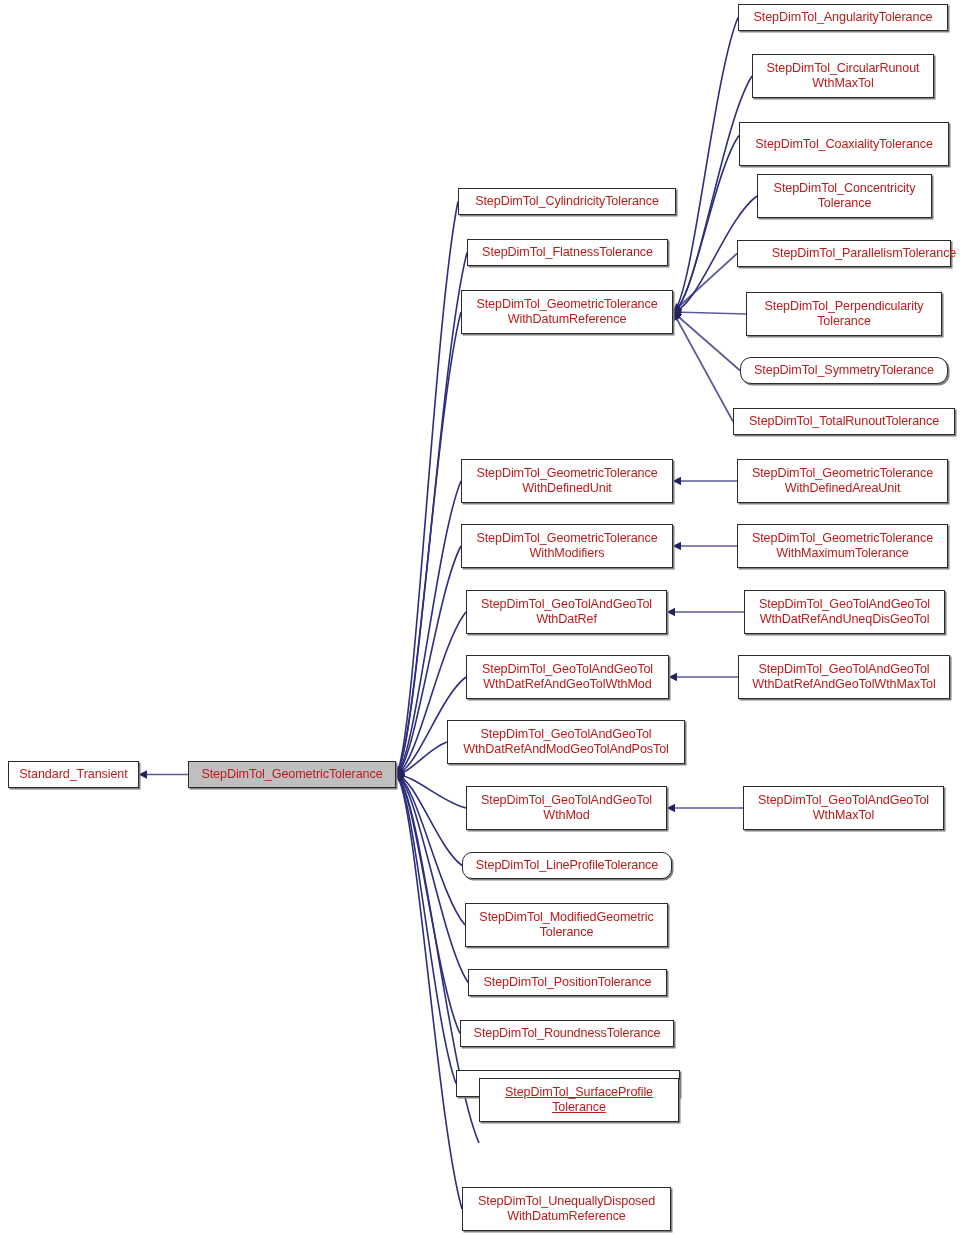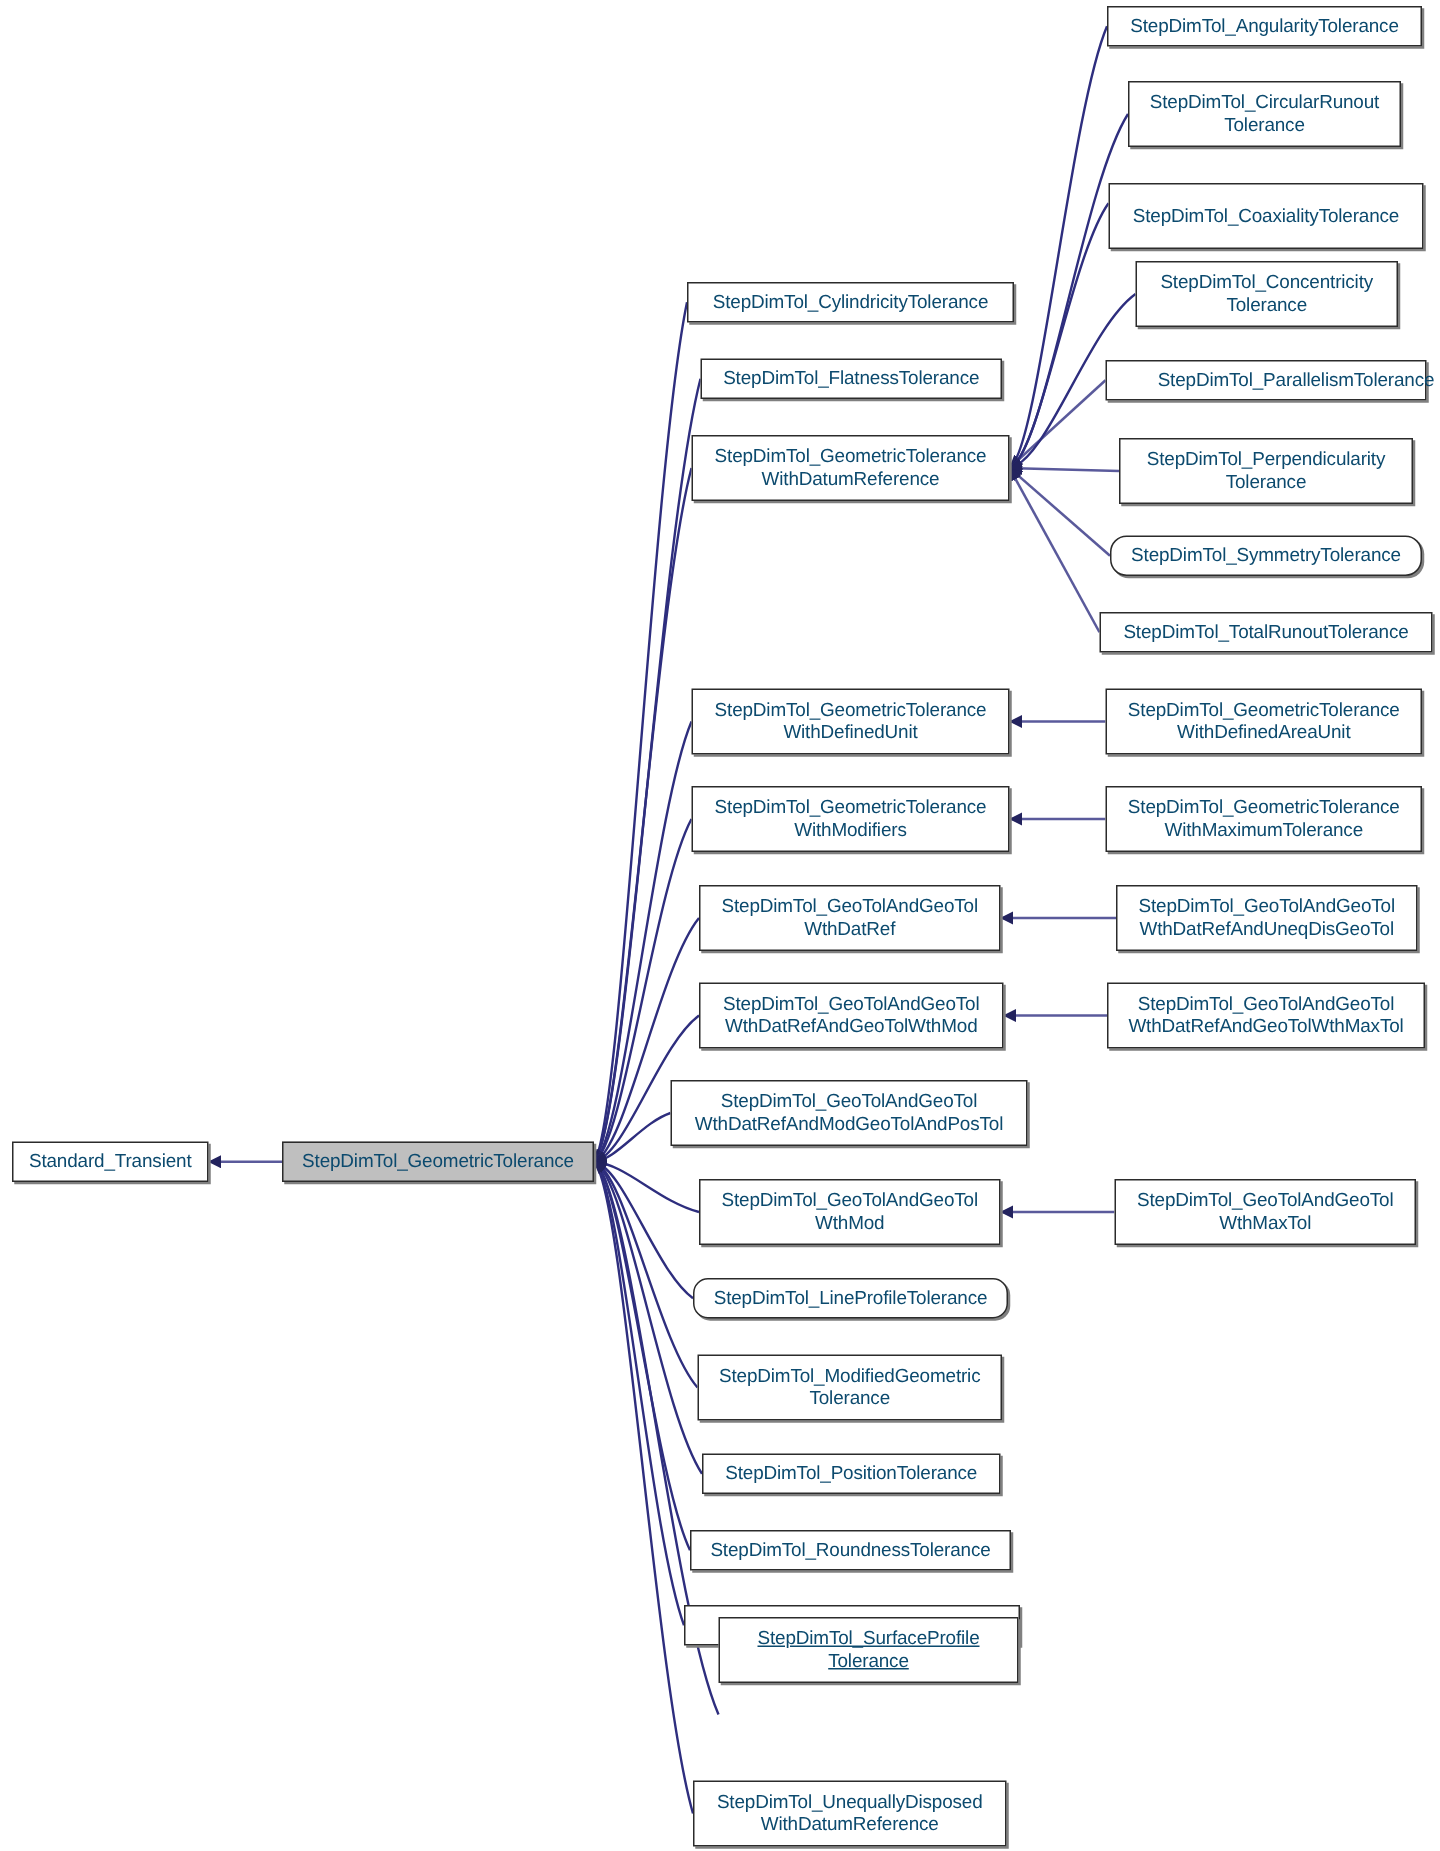--- a/index.html
+++ b/index.html
@@ -30,21 +30,21 @@
     box-sizing: border-box;
     background: #ffffff;
     border: 1px solid #2b2b2b;
     box-shadow: 1.5px 1.5px 0 0 #808080;
     display: flex;
     align-items: center;
     justify-content: center;
     text-align: center;
     font-size: 12.6px;
     line-height: 15px;
-    color: #0c4a6e;
+    color: #b91c1c;
     letter-spacing: -0.1px;
     white-space: pre-line;
     z-index: 5;
   }
   .node.root {
     background: #bfbfbf;
   }
   .node-label {
     display: block;
     padding: 0 4px;
@@ -93,21 +93,21 @@
         <path d="M 752 76 C 721.98 123.19999999999999, 696.7 302.56, 673 312"></path>
         <path d="M 739 135.5 C 713.92 170.79999999999998, 692.8 304.94, 673 312"></path>
         <path d="M 757 196 C 725.08 219.2, 698.2 307.36, 673 312"></path>
       </g>
   </svg>
   <div id="nodes">
       <div class="node" style="left: 8px; top: 761px; width: 131px; height: 27px;"><span class="node-label">Standard_Transient</span></div>
       <div class="node root" style="left: 188px; top: 761px; width: 208px; height: 27px;"><span class="node-label">StepDimTol_GeometricTolerance</span></div>
       <div class="node" style="left: 738px; top: 4px; width: 210px; height: 27px;"><span class="node-label">StepDimTol_AngularityTolerance</span></div>
       <div class="node" style="left: 752px; top: 54px; width: 182px; height: 44px;"><span class="node-label">StepDimTol_CircularRunout
-Tolerance</span></div>
+WthMaxTol</span></div>
       <div class="node" style="left: 739px; top: 122px; width: 210px; height: 44px;"><span class="node-label">StepDimTol_CoaxialityTolerance</span></div>
       <div class="node" style="left: 757px; top: 174px; width: 175px; height: 44px;"><span class="node-label">StepDimTol_Concentricity
 Tolerance</span></div>
       <div class="node" style="left: 737px; top: 240px; width: 214px; height: 27px; padding-left: 40px;"><span class="node-label">StepDimTol_ParallelismTolerance</span></div>
       <div class="node" style="left: 746px; top: 292px; width: 196px; height: 44px;"><span class="node-label">StepDimTol_Perpendicularity
 Tolerance</span></div>
       <div class="node" style="left: 740px; top: 357px; width: 208px; height: 27px; border-radius: 11px;"><span class="node-label">StepDimTol_SymmetryTolerance</span></div>
       <div class="node" style="left: 733px; top: 408px; width: 222px; height: 27px;"><span class="node-label">StepDimTol_TotalRunoutTolerance</span></div>
       <div class="node" style="left: 737px; top: 459px; width: 211px; height: 44px;"><span class="node-label">StepDimTol_GeometricTolerance
 WithDefinedAreaUnit</span></div>

